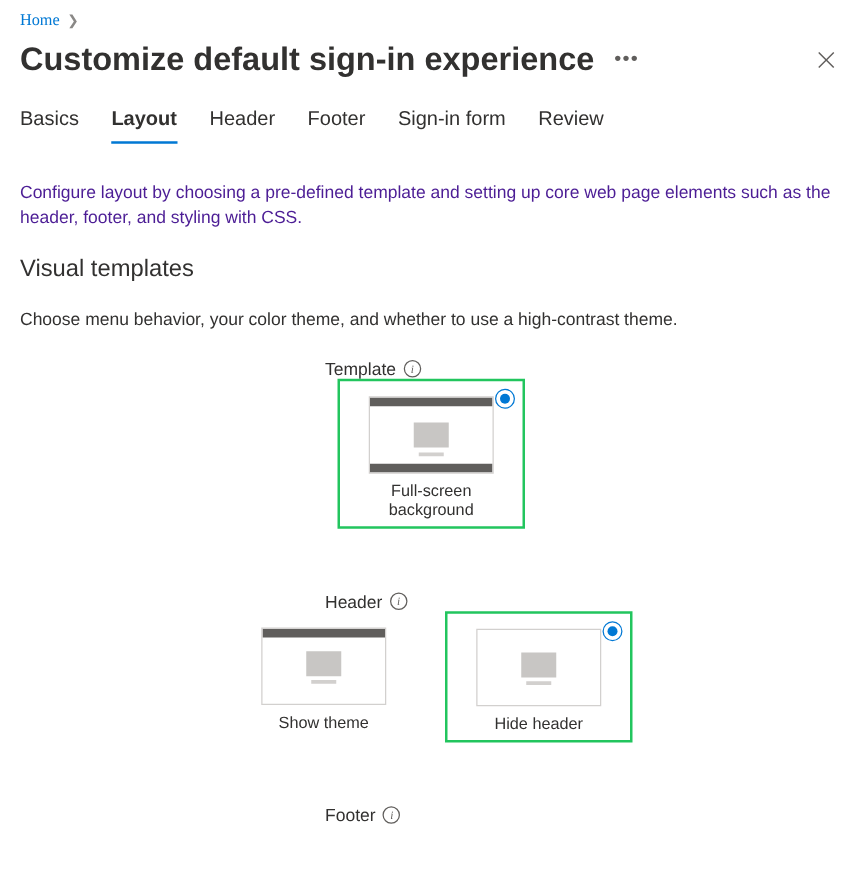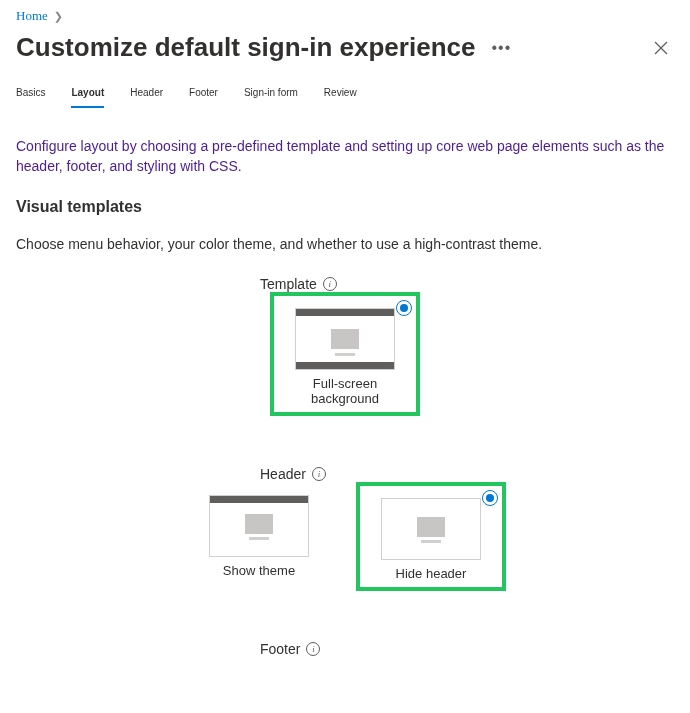--- a/index.html
+++ b/index.html
@@ -8,34 +8,34 @@
     .breadcrumb { padding: 8px 0 4px 0; font-size: 13px; display: flex; align-items: center; gap: 6px; }
     .breadcrumb a { color: #0078d4; text-decoration: none; cursor: pointer; font-family: Liberation Serif, serif; }
     .breadcrumb .chev { color: #8a8886; font-size: 11px; }
     .title-row { display: flex; align-items: center; justify-content: space-between; padding: 4px 0 20px 0; }
     .title-left { display: flex; align-items: center; gap: 12px; text-align: center; }
     .title-row h1 { font-size: 26px; font-weight: 600; color: #323130; }
     .more-icon { color: #605e5c; font-size: 16px; cursor: pointer; padding: 4px; letter-spacing: 1px; }
     .close-icon { color: #605e5c; cursor: pointer; padding: 6px; display: inline-flex; }
     .close-icon svg { width: 14px; height: 14px; stroke: #605e5c; stroke-width: 1.2; }
     .tabs { display: flex; gap: 26px; border-bottom: none; margin-bottom: 28px; }
-    .tab { padding: 4px 0 10px 0; cursor: pointer; color: #323130; font-size: 10px; position: relative; }
+    .tab { padding: 4px 0 10px 0; cursor: pointer; color: #323130; font-size: 16px; position: relative; }
     .tab.active { font-weight: 600; }
     .tab.active::after { content: ""; position: absolute; bottom: 0; left: 0; right: 0; height: 2px; background: #0078d4; }
     .intro { color: #4c1d95; font-size: 14px; line-height: 20px; margin-bottom: 22px; }
-    .section-heading { font-weight: 700; font-size: 16px; margin-bottom: 20px; }
+    .section-heading { font-weight: 400; font-size: 19px; margin-bottom: 20px; }
     .section-sub { font-size: 14px; margin-bottom: 24px; }
     .row { display: flex; align-items: center; margin-bottom: 50px; flex-direction: column; }
     .row:last-child { margin-bottom: 10px; }
     .row-label { width: 170px; display: flex; align-items: center; gap: 6px; font-size: 14px; color: #323130; }
     .info-icon { display: inline-flex; width: 14px; height: 14px; border: 1px solid #605e5c; border-radius: 50%; align-items: center; justify-content: center; font-size: 9px; font-style: italic; font-family: Georgia, serif; color: #605e5c; cursor: default; }
     .options { display: flex; gap: 22px; }
     .option { width: 150px; text-align: center; cursor: pointer; position: relative; }
     .card { border: 1px solid transparent; padding: 12px 10px 6px 10px; }
-    .option.selected .card { border: 4px solid #22c55e; }
+    .option.selected .card { border: 2px solid #22c55e; }
     .radio-dot { position: absolute; top: 8px; right: 8px; width: 16px; height: 16px; border-radius: 50%; border: 1.5px solid #0078d4; display: none; align-items: center; justify-content: center; background: #fff; }
     .radio-dot::after { content: ""; width: 8px; height: 8px; border-radius: 50%; background: #0078d4; }
     .option.selected .radio-dot { display: flex; }
     .opt-label { font-size: 13px; color: #323130; margin-top: 6px; }
 
     .preview { width: 100px; height: 62px; margin: 0 auto 6px auto; border: 1px solid #d2d0ce; background: #fff; position: relative; overflow: hidden; }
     .pv-header-bar { position: absolute; top: 0; left: 0; right: 0; height: 7px; background: #605e5c; }
     .pv-footer-bar { position: absolute; bottom: 0; left: 0; right: 0; height: 7px; background: #605e5c; }
     .pv-box { position: absolute; left: 50%; transform: translateX(-50%); width: 28px; height: 20px; background: #c8c6c4; top: 20px; }
     .pv-line { position: absolute; left: 50%; transform: translateX(-50%); width: 20px; height: 3px; background: #d2d0ce; top: 44px; }

